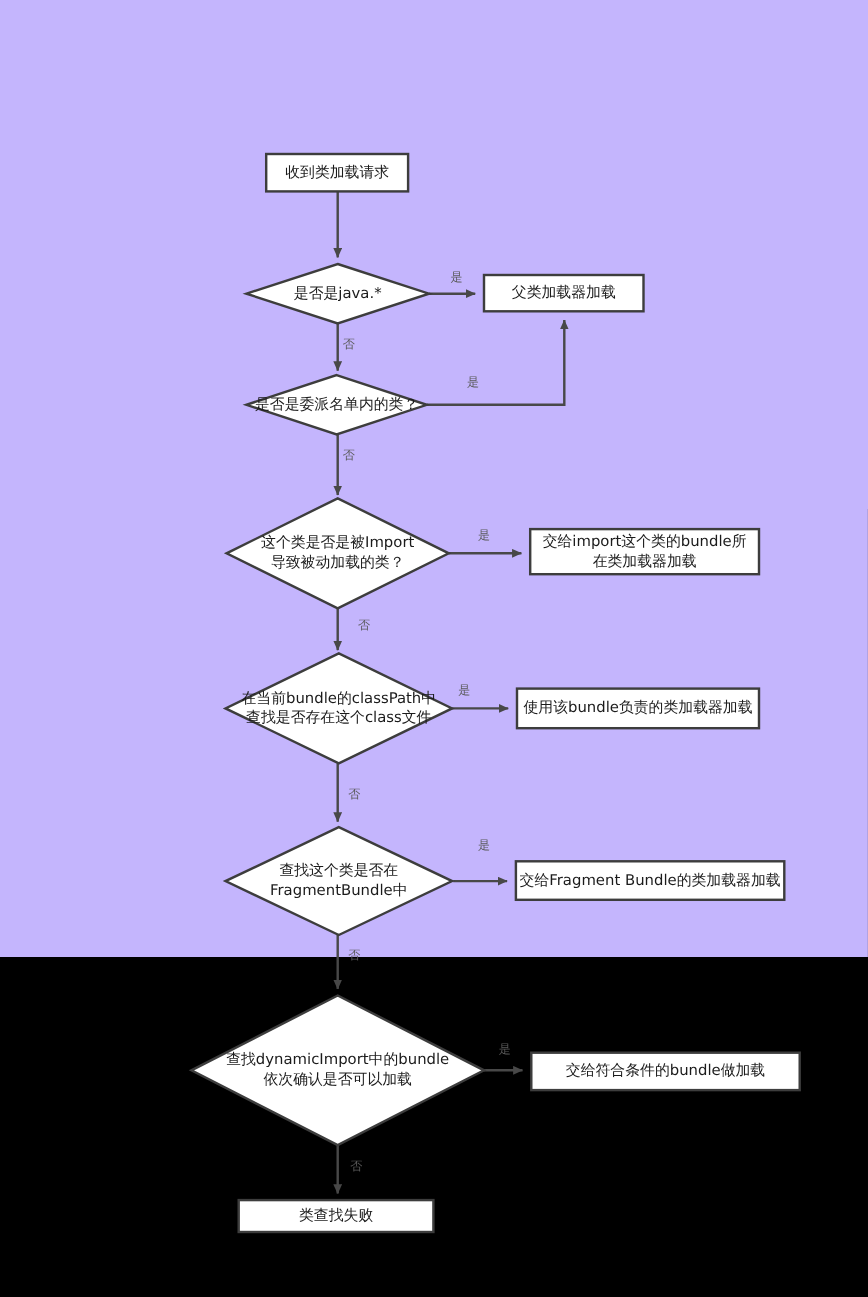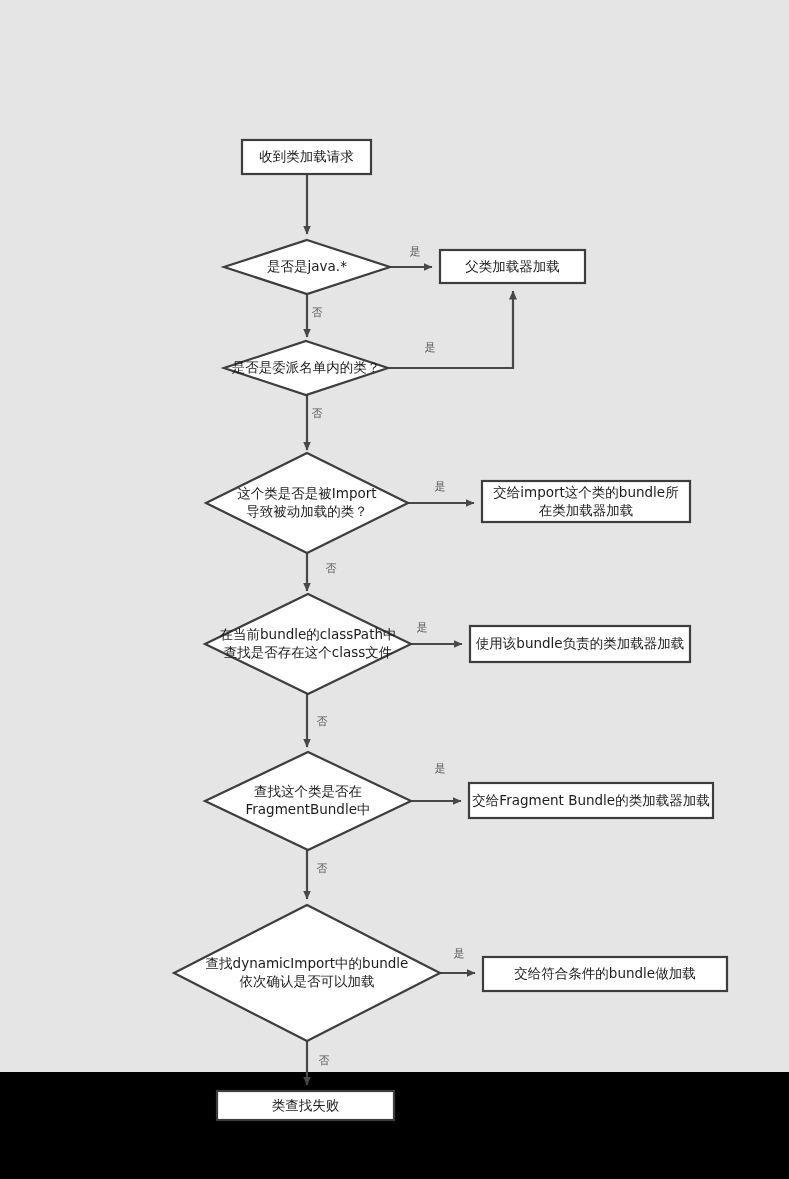--- a/index.html
+++ b/index.html
@@ -9,22 +9,22 @@
   }
   body {
     width: 789px;
     height: 1179px;
     overflow: hidden;
     font-family: "DejaVu Sans", "Liberation Sans", sans-serif;
   }
   #flow-root {
     position: relative;
     width: 789px;
-    height: 1072px;
-    background: #e5e5e5;
+    height: 870px;
+    background: #c4b5fd;
   }
   svg.flow-canvas {
     position: absolute;
     left: 0;
     top: 0;
     width: 789px;
     height: 1179px;
   }
   .node-shape {
     fill: #ffffff;

